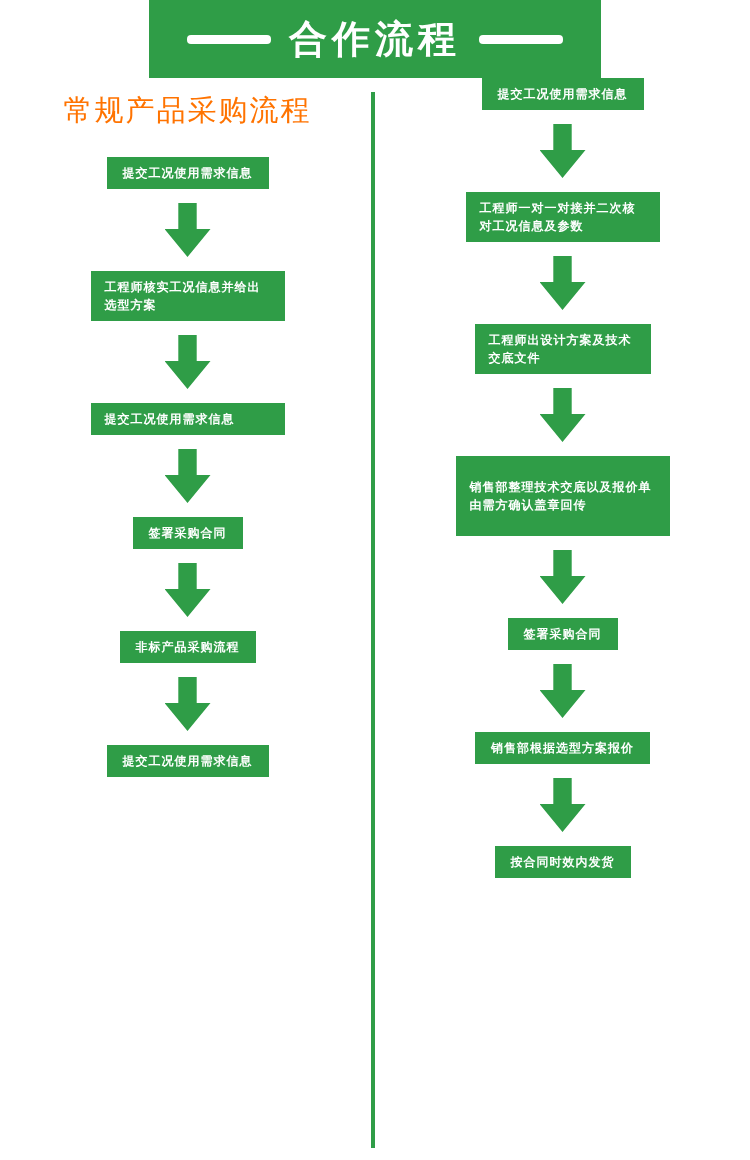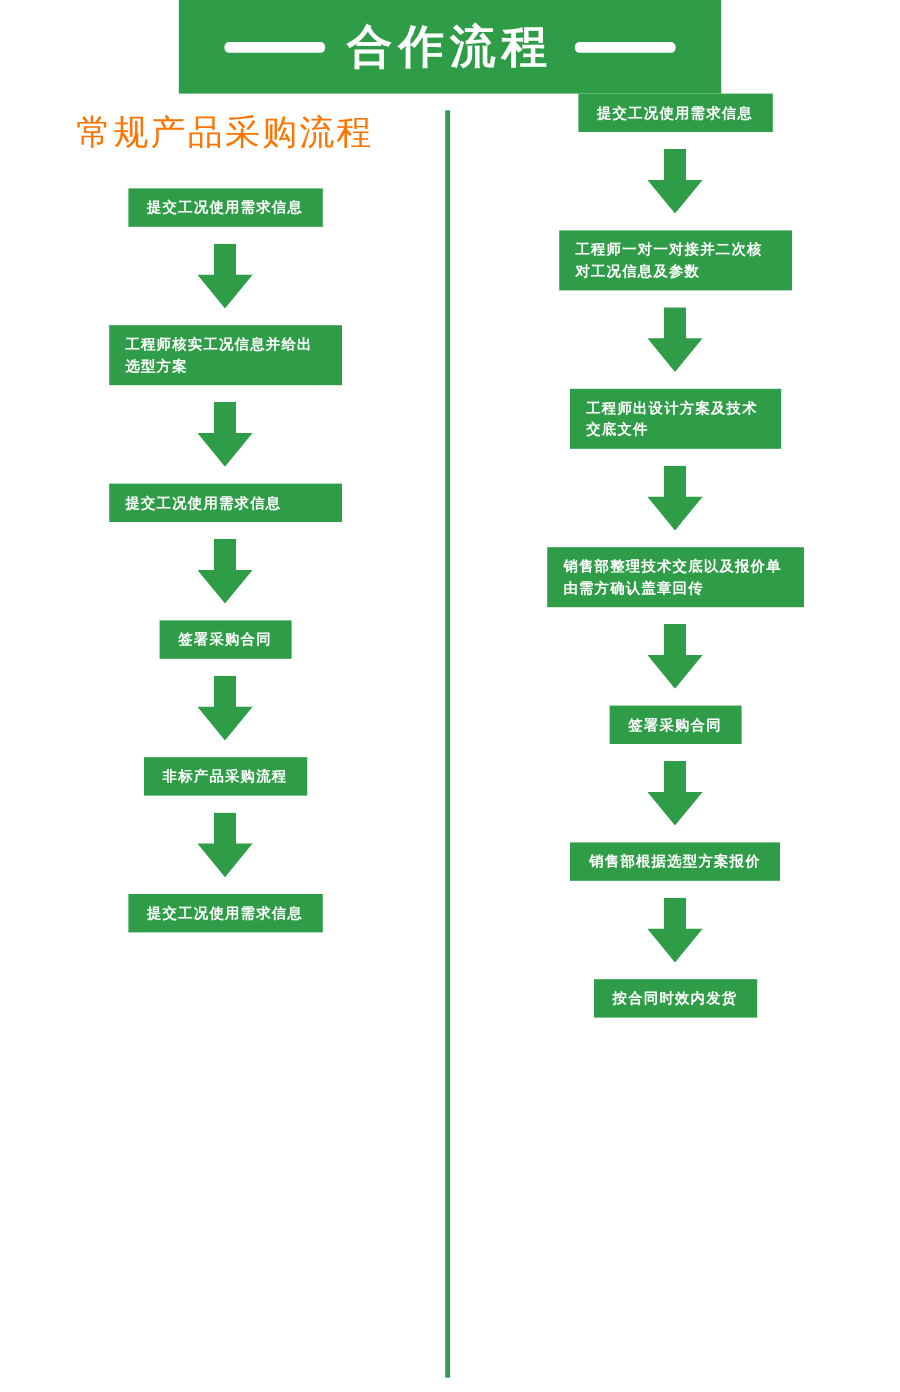--- a/index.html
+++ b/index.html
@@ -33,21 +33,21 @@
 
   
   .flow{display:flex;flex-direction:column;align-items:center;gap:14px;}
   .box{
     background:var(--green);color:#ffffff;font-weight:bold;font-size:12px;
     letter-spacing:1px;line-height:1.5;padding:7px 16px;text-align:center;
     max-width:300px;
   }
   .w9 {width:176px;text-align:left;padding:7px 14px;}
   .w10{width:194px;text-align:left;padding:7px 14px;}
-  .w11{width:214px;text-align:left;padding:7px 14px;}
+  .w11{width:214px;text-align:left;padding:22px 14px;}
   .arrow{
     width:46px;height:54px;background:var(--green);
     clip-path:polygon(30% 0,70% 0,70% 48%,100% 48%,50% 100%,0 48%,30% 48%);
   }
 </style>
 </head>
 <body>
 
 <div class="page">
 

